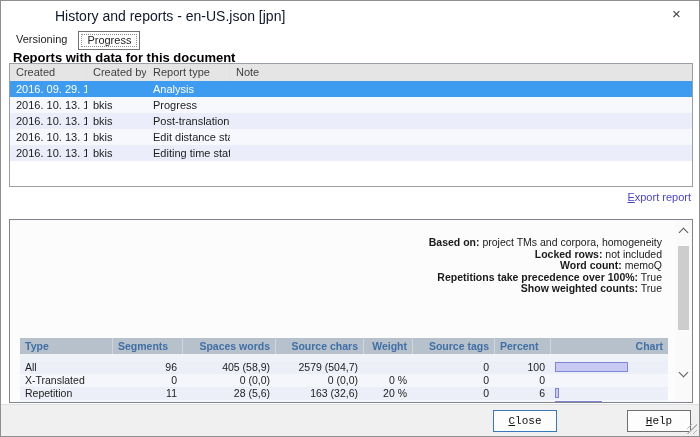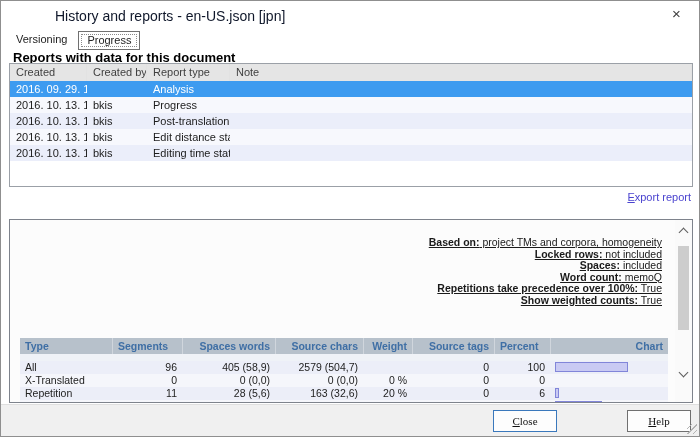--- a/index.html
+++ b/index.html
@@ -43,21 +43,21 @@
 
   
   .export-link { position:absolute; right:8px; top:190px; font-size:11px; color:var(--link);
     text-decoration:none; cursor:pointer; white-space:nowrap; }
   .export-link u, .btn u, { text-decoration:underline; }
 
   
   .panel { position:absolute; left:8px; top:218px; width:684px; height:184px;
     border:1px solid #7e838c; background:#fcfcfc; overflow:hidden; }
   .settings { position:absolute; right:30px; top:17px; text-align:right; }
-  .set-line { font-size:10.5px; line-height:11.5px; color:#1a1a1a; white-space:nowrap;text-decoration:underline; }
+  .set-line { font-size:10.5px; line-height:11.5px; color:#1a1a1a; white-space:nowrap; }
   .set-line b { font-weight:bold; }
 
   
   .inner-table { position:absolute; left:10px; top:118px; width:648px; }
   .it-header { display:flex; height:16px; background:var(--inner-header-bg); }
   .it-hcell { font-size:10.5px; font-weight:bold; color:var(--inner-header-text); line-height:16px;
     padding:0 5px; white-space:nowrap; overflow:hidden; border-left:1px solid rgba(255,255,255,0.35); }
   .it-hcell:first-child { border-left:none; }
   .it-spacer { height:7px; background:#eff2f7; }
   .it-row { display:flex; height:13px; }
@@ -76,21 +76,21 @@
   .chev { position:absolute; left:5px; width:7px; height:7px;
     border-left:1.6px solid #5c5c5c; border-top:1.6px solid #5c5c5c; }
   .sb-up .chev { top:6px; transform:rotate(45deg); }
   .sb-down .chev { top:3px; transform:rotate(225deg); }
   .sb-thumb { position:absolute; left:3px; top:26px; width:11px; height:84px; background:#cdcdcd; }
 
   
   .footer { position:absolute; left:0; right:0; bottom:0; height:32px; background:#f0f0f0;
     border-top:1px solid #dfdfdf; }
   .btn { position:absolute; top:5px; width:64px; height:22px; background:#fdfdfd;
-    border:1px solid #707070; font-family:Liberation Serif, serif; font-size:11px; color:#111;
+    border:1px solid #707070; font-family:Liberation Mono, monospace; font-size:11px; color:#111;
     cursor:pointer; }
   .btn u { text-decoration:underline; }
   #btn-close { right:142px; border-color:#3a78bc; }
   #btn-help { right:8px; }
   .grip { position:absolute; right:2px; bottom:2px; width:10px; height:10px;
     background:repeating-linear-gradient(135deg, transparent 0 3px, #b4b4b4 3px 4px); }
 </style>
 </head>
 <body>
 
@@ -154,21 +154,20 @@
   </div>
 
   <a class="export-link"><u>E</u>xport report</a>
 
   <div class="heading1" id="hd-selected">Selected report</div>
 
   <div class="panel">
     <div class="settings" id="settings-lines">
         <div class="set-line"><b>Based on:</b> project TMs and corpora, homogeneity</div>
         <div class="set-line"><b>Locked rows:</b> not included</div>
-        <div class="set-line"><b>Spaces:</b> included</div>
         <div class="set-line"><b>Word count:</b> memoQ</div>
         <div class="set-line"><b>Repetitions take precedence over 100%:</b> True</div>
         <div class="set-line"><b>Show weighted counts:</b> True</div>
       </div>
 
     <div class="inner-table">
       <div class="it-header">
         <div class="it-hcell w0 left">Type</div>
         <div class="it-hcell w1" style="text-align:left">Segments</div>
         <div class="it-hcell w2" style="text-align:right">Spaces words</div>

